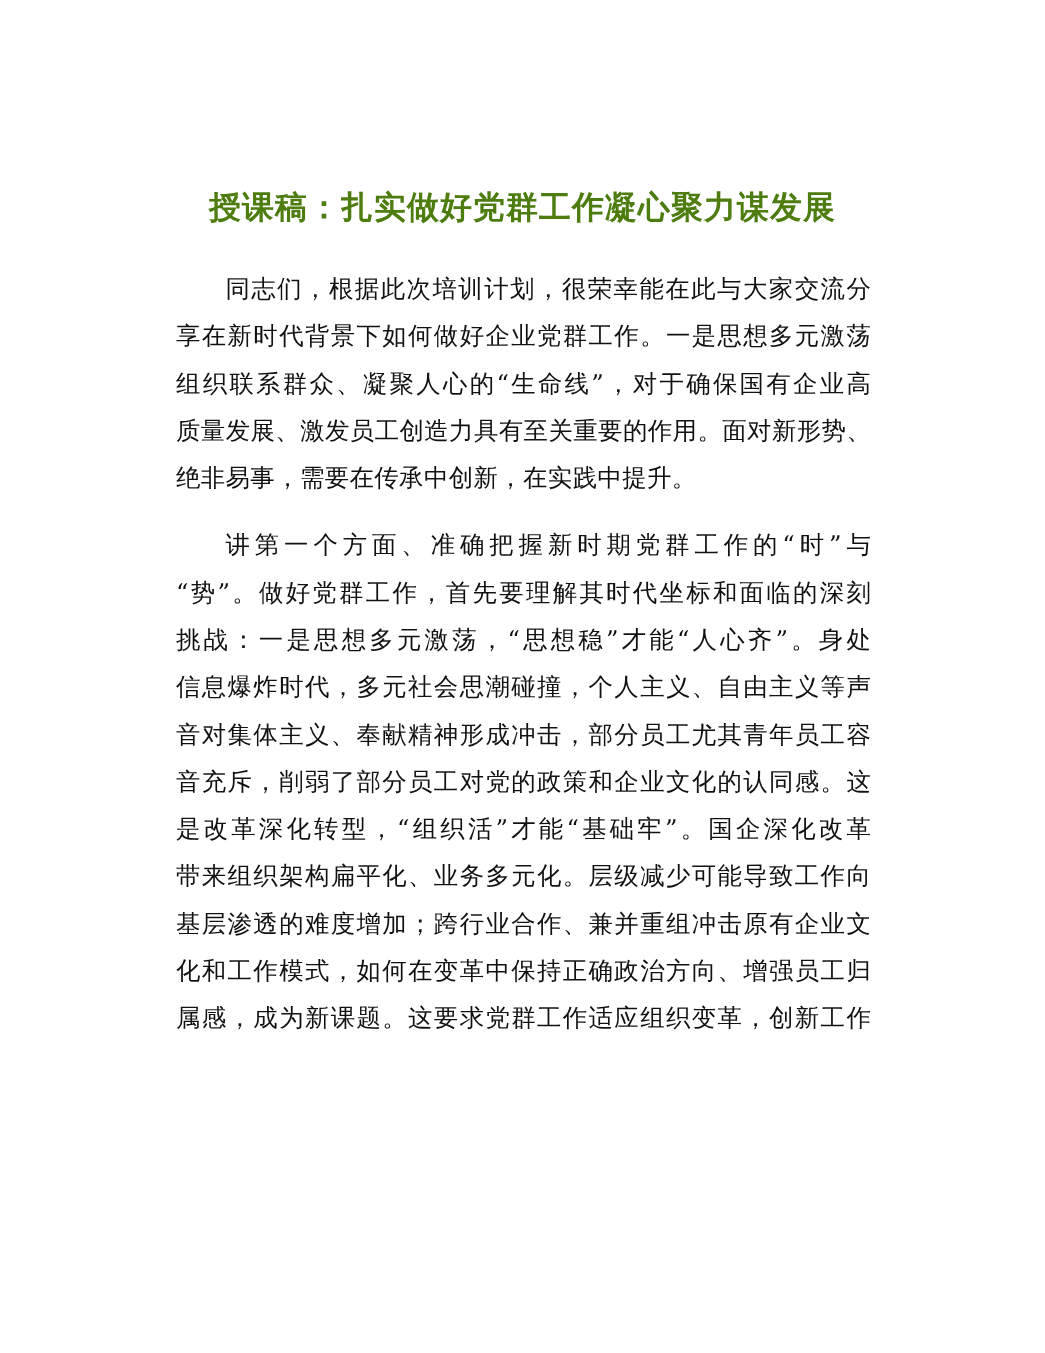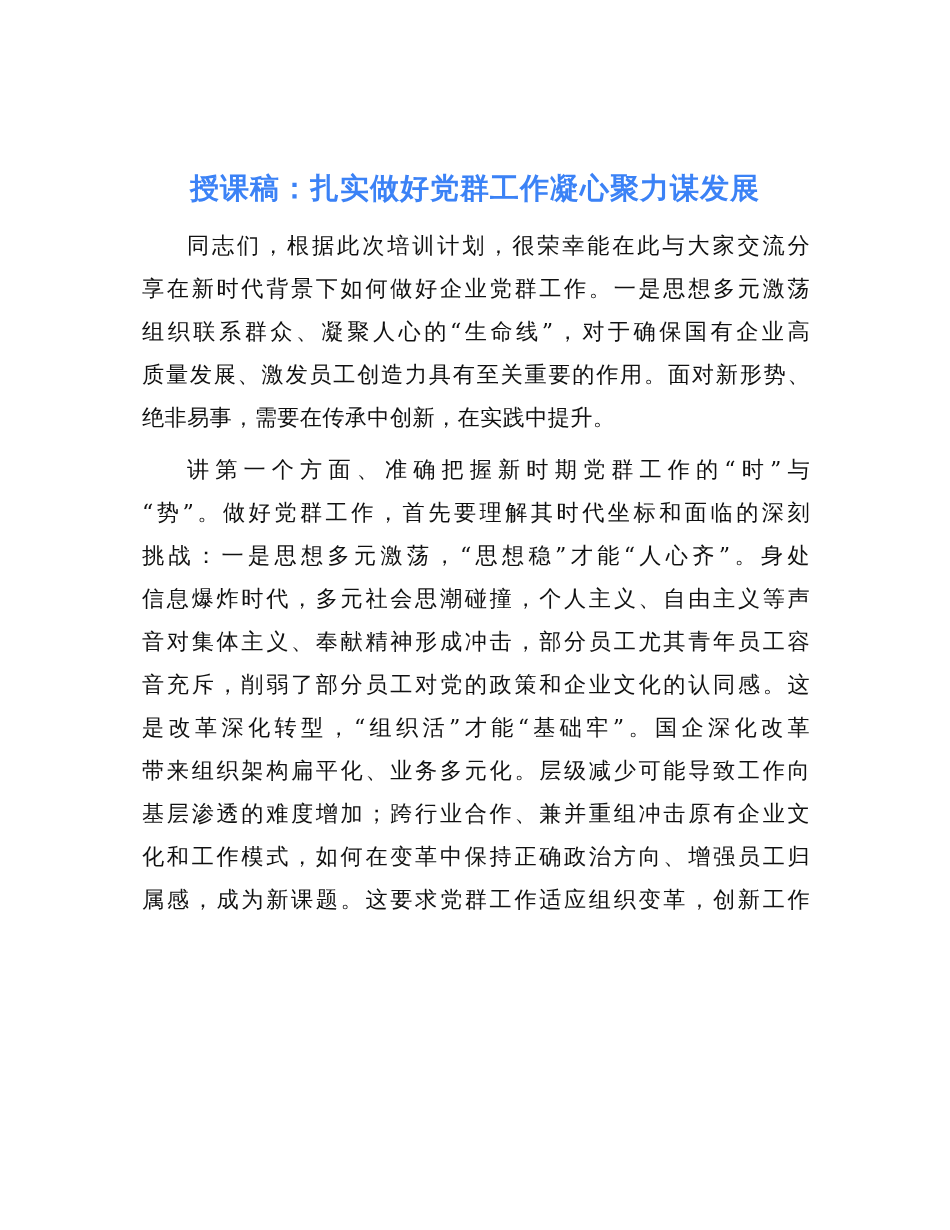--- a/index.html
+++ b/index.html
@@ -25,31 +25,31 @@
     .title {
       position: absolute;
       top: 166px;
       left: 0;
       width: 950px;
       text-align: center;
       font-family: "DejaVu Sans", "Liberation Sans", sans-serif;
       font-size: 29px;
       font-weight: bold;
       letter-spacing: 1px;
-      color: #3b82f6;
+      color: #4d7c0f;
       line-height: 44px;
     }
     .body-text {
       position: absolute;
       left: 142px;
       width: 668px;
       top: 224px;
     }
     .para {
-      margin: 0;
+      margin: 18px;
       font-size: 22.2px;
       line-height: 43px;
       text-align: justify;
       text-align-last: left;
       letter-spacing: 0.35px;
       color: #111111;
     }
     .para .line {
       display: block;
       white-space: nowrap;

